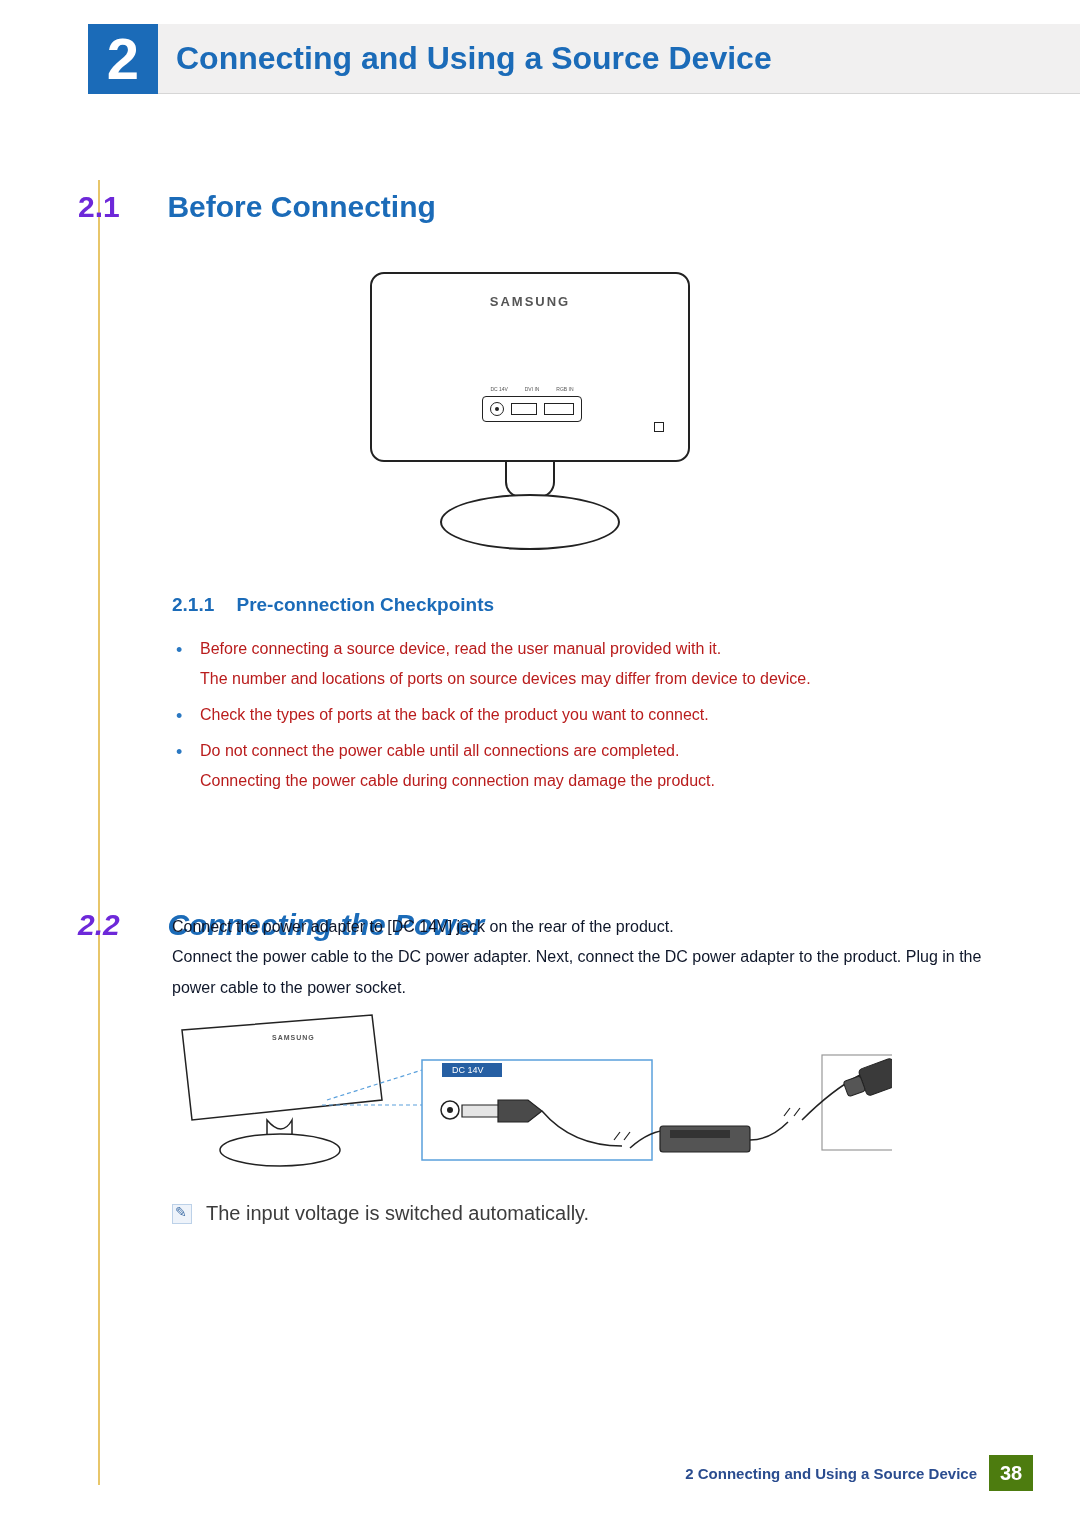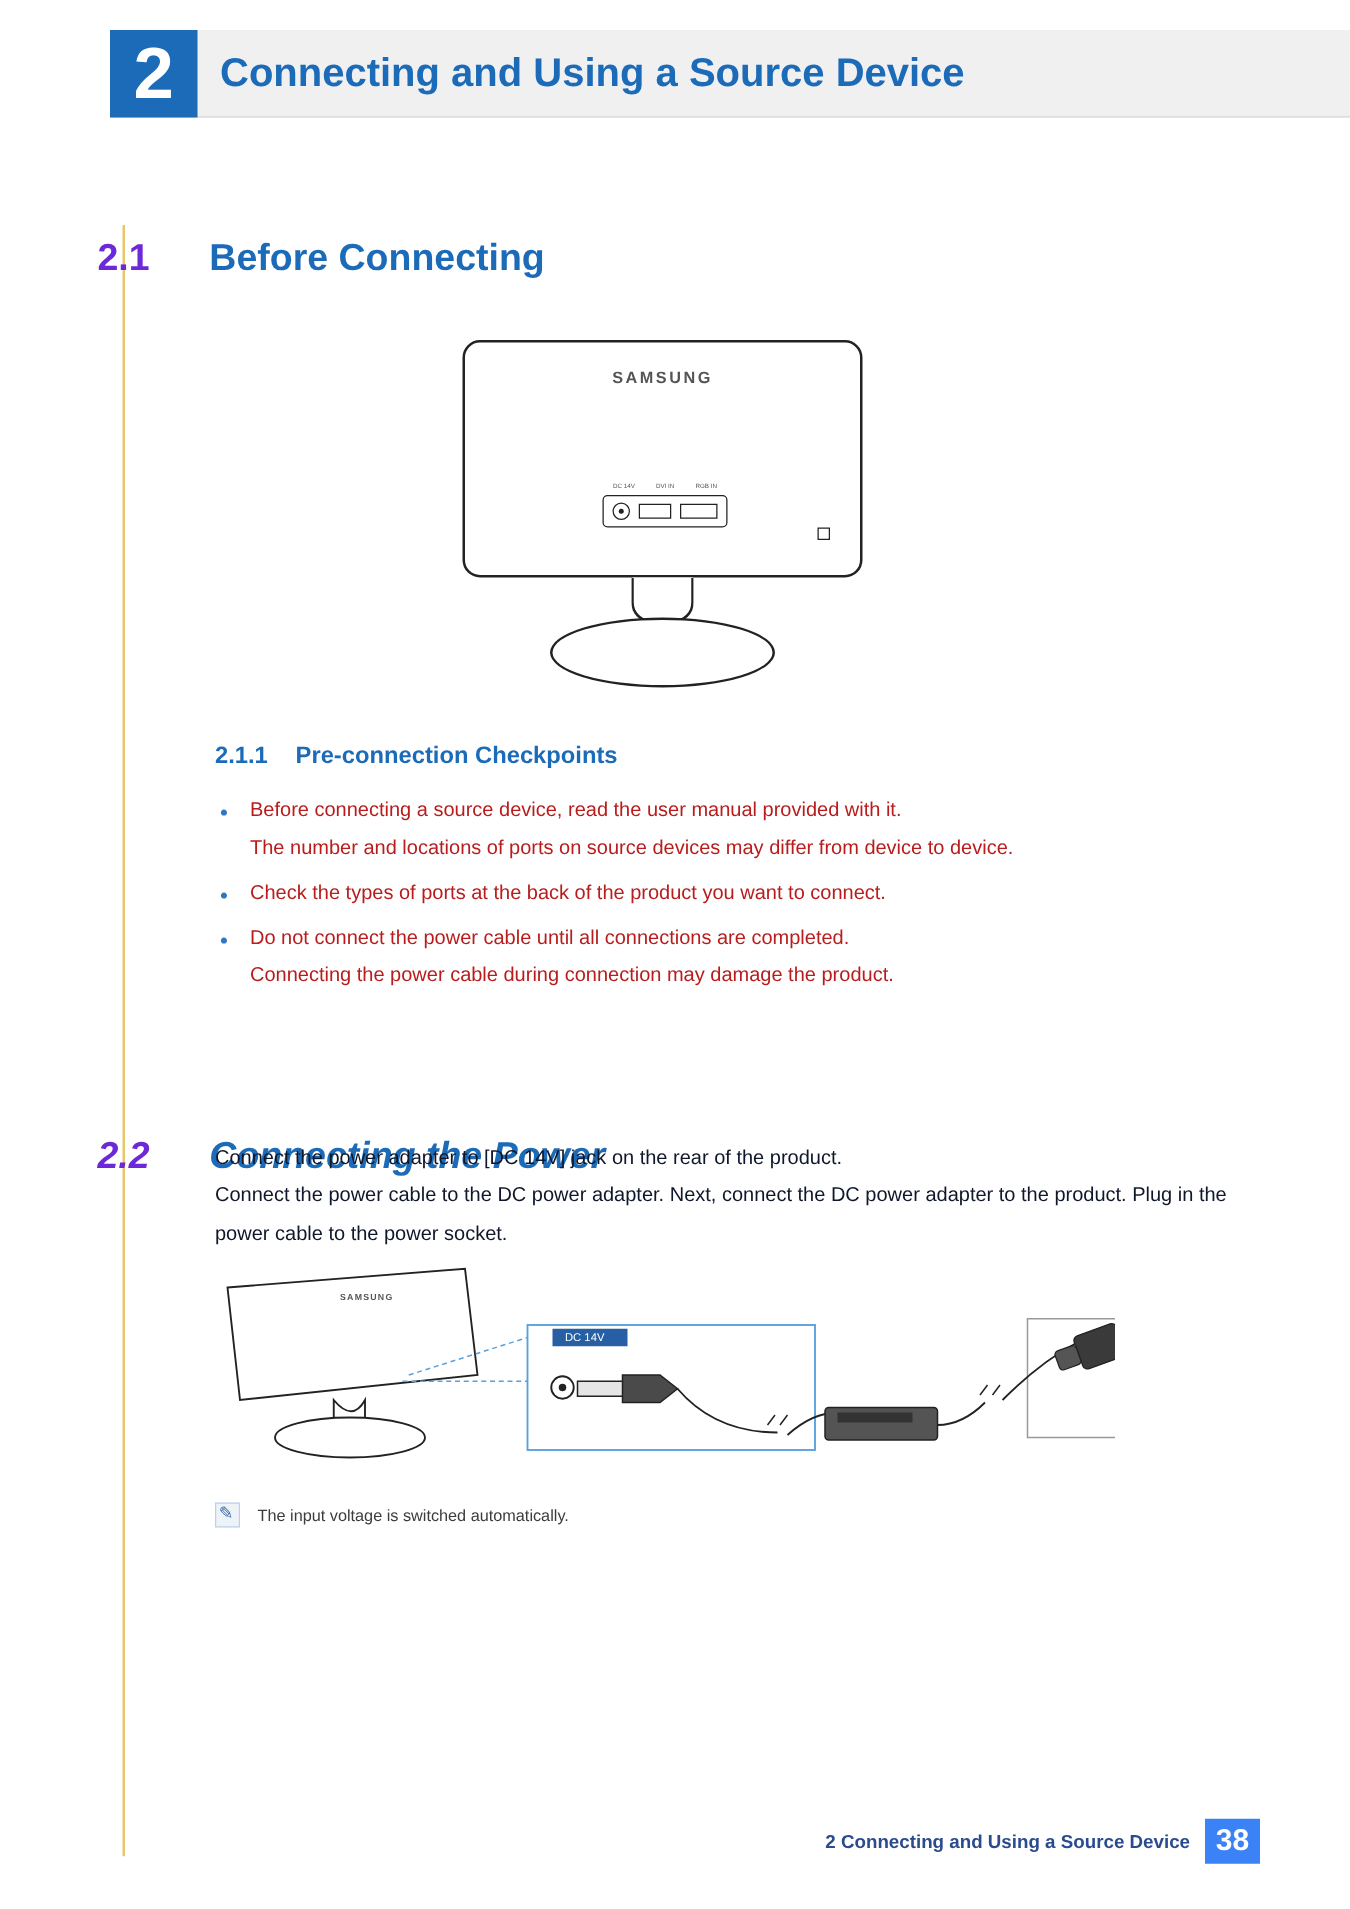--- a/index.html
+++ b/index.html
@@ -195,38 +195,38 @@
     border: 1px solid #bcd1e8;
     position: relative;
   }
   .note-icon::after {
     content: "✎";
     position: absolute;
     left: 2px; top: -1px;
     font-size: 14px;
     color: #3e6ea6;
   }
-  .note-text { font-size: 13px; color: #3c3c3c; }
+  .note-text { font-size: 20px; color: #3c3c3c; }
 
   .footer {
     position: absolute;
     left: 0; right: 0; bottom: 36px;
     display: flex;
     justify-content: flex-end;
     align-items: center;
-    padding-right: 72px;
+    padding-right: 47px;
     gap: 12px;
   }
   .footer-text { font-size: 15px; color: #2a4c8f; font-weight: bold; }
   .page-badge {
     width: 44px; height: 36px;
-    background: #3b82f6;
+    background: #4d7c0f;
     color: #fff;
     display:flex; align-items:center; justify-content:center;
-    font-size: 24px; font-weight:bold;
+    font-size: 20px; font-weight:bold;
   }
 </style>
 </head>
 <body>
 
 <div class="header-bar"></div>
 <div class="chapter-badge">2</div>
 <div class="chapter-title">Connecting and Using a Source Device</div>
 
 <div class="left-rule"></div>

